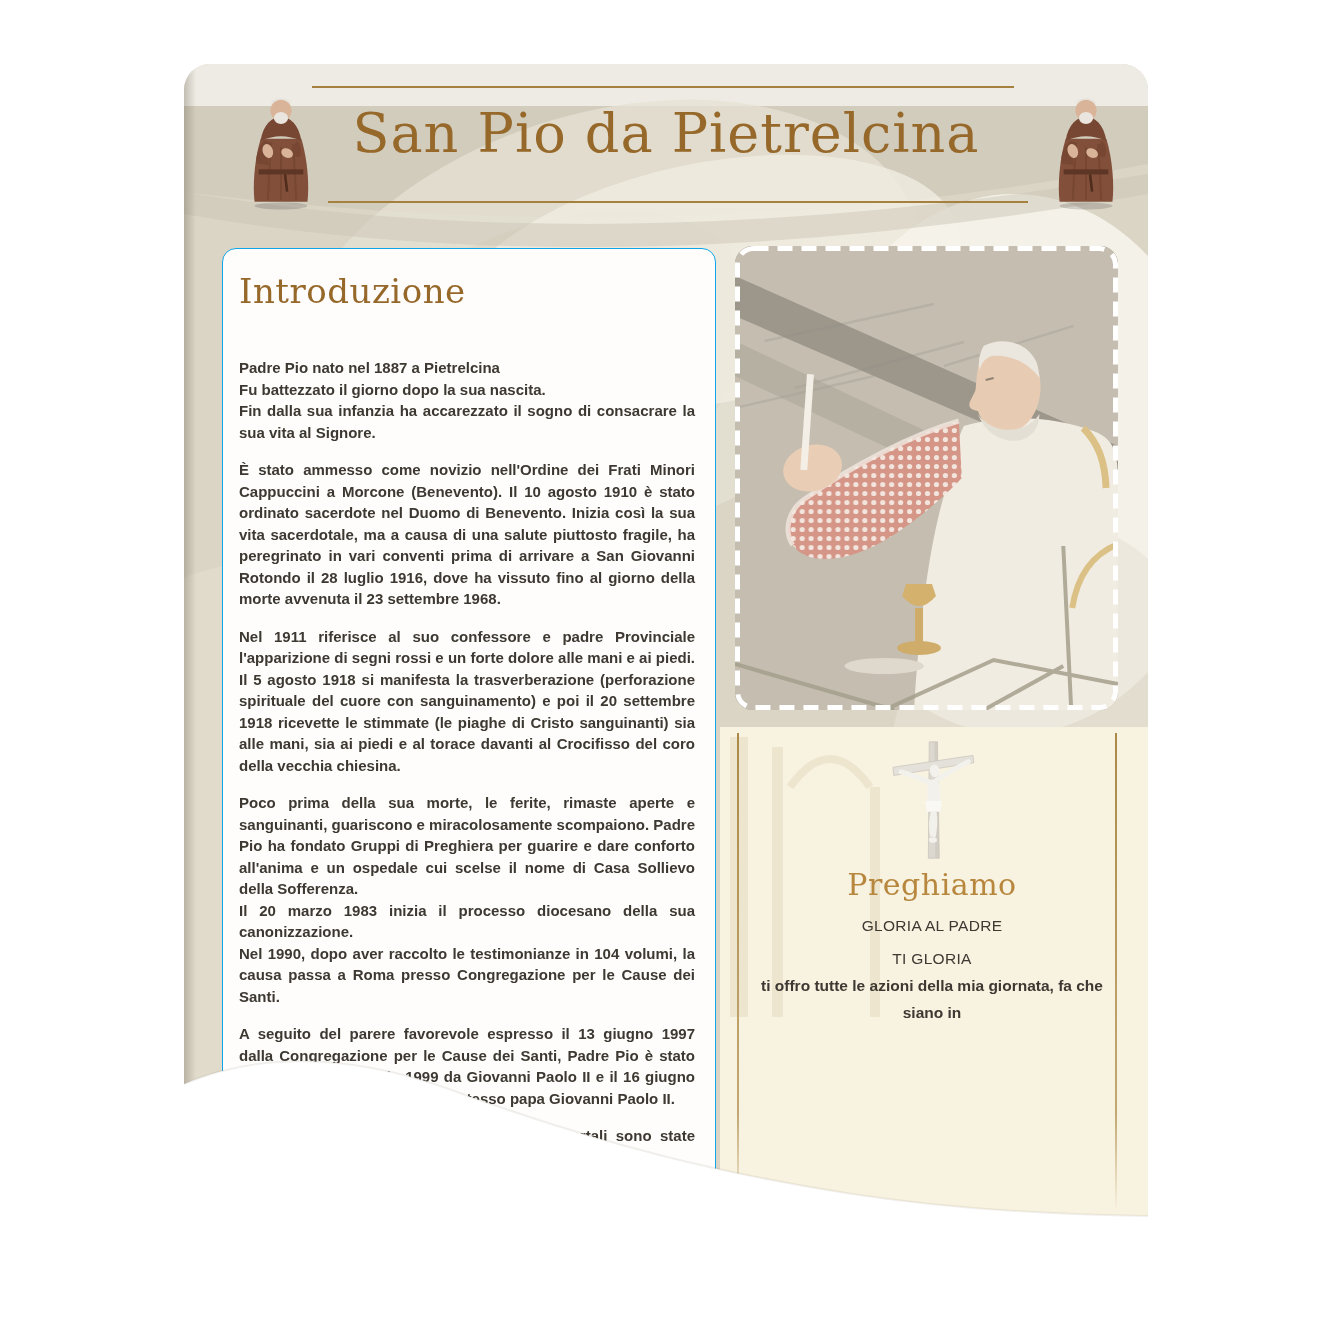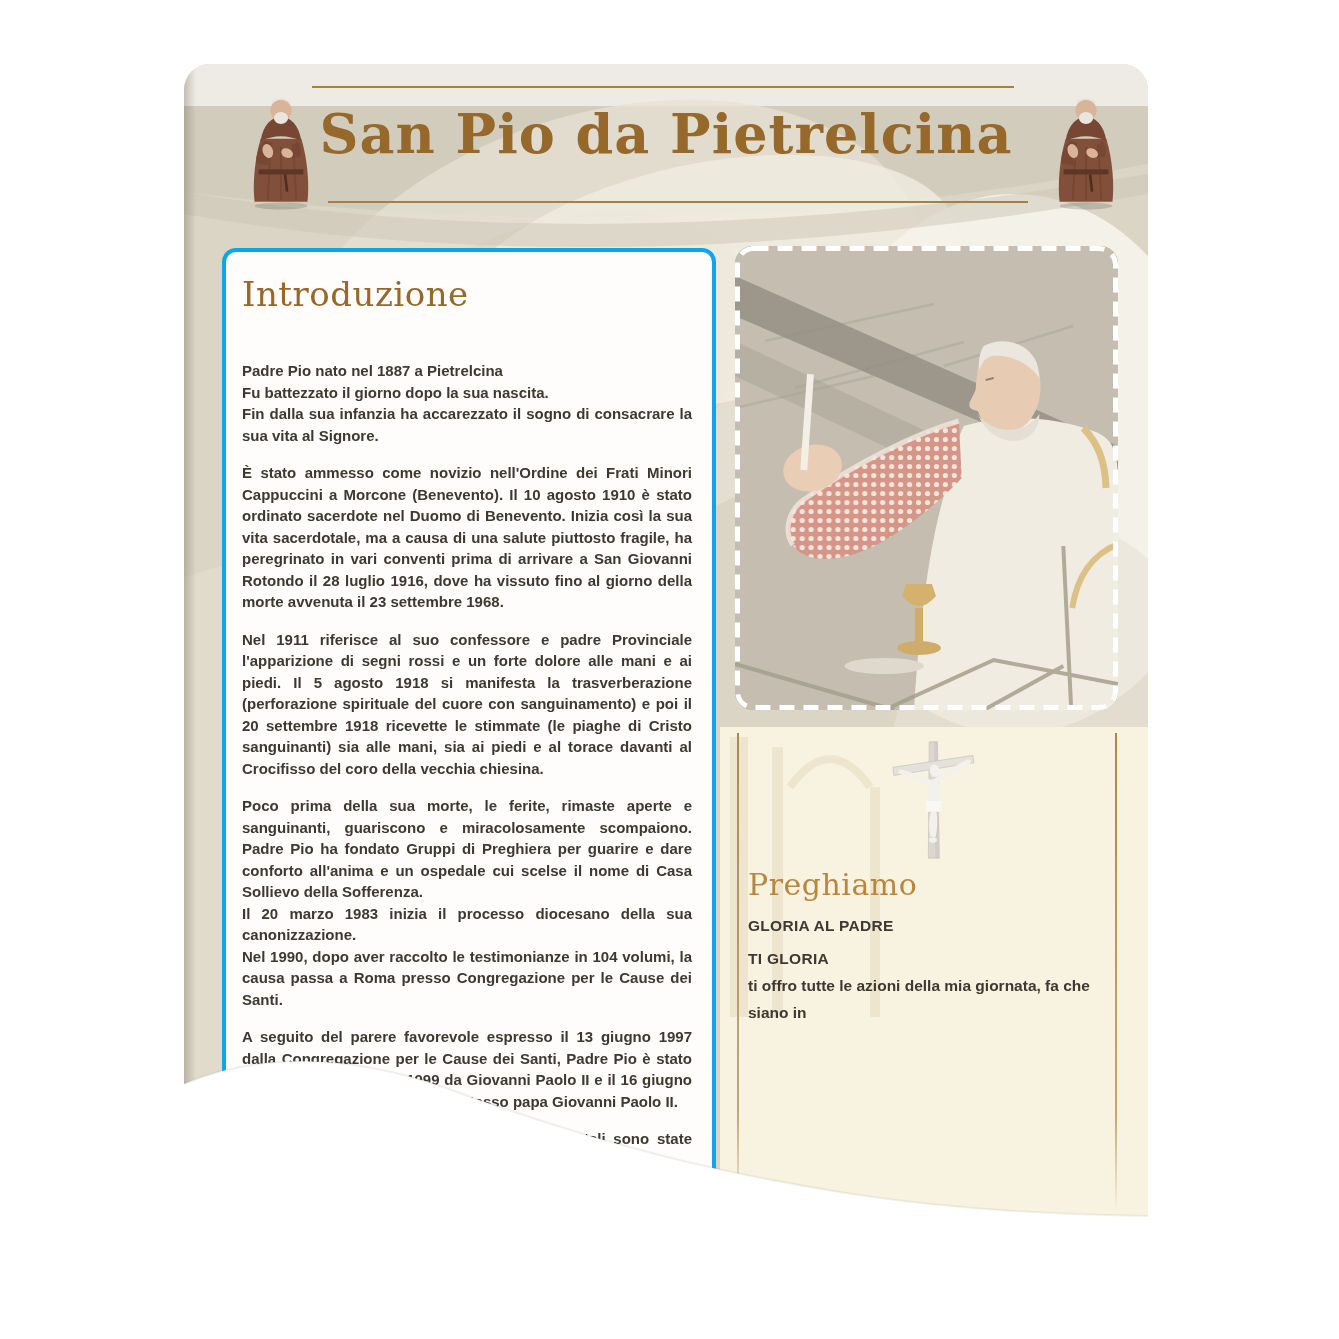--- a/index.html
+++ b/index.html
@@ -14,54 +14,54 @@
   .content{position:absolute;left:184px;top:64px;width:964px;height:1154px;
     background:var(--content-bg);border-radius:26px 26px 0 0;overflow:hidden;}
   .bg-decor{position:absolute;inset:0;z-index:0;}
   .left-shadow{position:absolute;left:0;top:0;bottom:0;width:12px;z-index:1;
     background:linear-gradient(to right,rgba(95,86,70,.30),rgba(95,86,70,0));}
 
   .rule{position:absolute;height:2px;background:var(--rule-gold);z-index:2;}
   .rule-top{left:128px;top:22px;width:702px;}
   .rule-bottom{left:144px;top:137px;width:700px;}
   .title{position:absolute;left:0;top:38px;width:100%;text-align:center;z-index:2;
-    font-family:"DejaVu Serif","Liberation Serif",serif;font-weight:700;
+    font-family:"DejaVu Serif","Liberation Serif",serif;font-weight:400;
     font-size:54px;color:var(--title-gold);letter-spacing:1px;}
 
   .statue{position:absolute;top:24px;width:82px;height:122px;z-index:2;}
   .statue-left{left:56px;}
   .statue-right{left:861px;}
   .statue svg{width:100%;height:100%;}
 
   .intro-card{position:absolute;left:38px;top:184px;width:494px;height:945px;z-index:2;
-    background:var(--card-bg);border:4px solid #0ea5e9;border-radius:14px;
+    background:var(--card-bg);border:1px solid #0ea5e9;border-radius:14px;
     padding:18px 20px 10px 16px;}
   .intro-card h2{font-family:"DejaVu Serif","Liberation Serif",serif;font-weight:500;
     font-size:34px;color:var(--title-gold);margin:4px 0 46px 0;letter-spacing:.5px;}
   .intro-card p{font-size:15px;font-weight:bold;color:var(--body-text);
     line-height:21.5px;text-align:justify;white-space:pre-line;margin:16px 0 12px 0;}
 
   .photo{position:absolute;left:551px;top:182px;width:383px;height:464px;z-index:2;
     border-radius:18px;overflow:hidden;background:#b3aca0;}
   .photo .scene{position:absolute;inset:0;width:100%;height:100%;}
   .photo .dash{position:absolute;inset:0;width:100%;height:100%;}
 
   .prayer-panel{position:absolute;left:536px;top:663px;width:428px;height:491px;z-index:2;
     background:var(--panel-bg);}
   .watermark{position:absolute;left:0;top:0;opacity:.22;}
   .gold-line{position:absolute;top:6px;width:2px;height:478px;
     background:linear-gradient(to bottom,#ab8a48,#c3a873 80%,rgba(195,168,115,0));}
   .gl-left{left:17px;}
   .gl-right{left:395px;}
-  .prayer-inner{position:absolute;left:28px;right:32px;top:0;text-align:left;}
+  .prayer-inner{position:absolute;left:28px;right:32px;top:0;text-align:center;}
   .crucifix{width:100px;height:130px;margin:8px auto 0 auto;}
   .crucifix svg{width:100%;height:100%;}
   .preghiamo{font-family:"DejaVu Serif","Liberation Serif",serif;font-weight:500;
     font-size:30px;color:var(--preghiamo-gold);margin-top:2px;letter-spacing:.5px;}
-  .prayer-inner h3{font-size:15.5px;font-weight:bold;color:var(--body-text);
+  .prayer-inner h3{font-size:15.5px;font-weight:normal;color:var(--body-text);
     margin-top:15px;letter-spacing:.3px;}
   .pline{font-size:15.5px;font-weight:bold;color:var(--body-text);line-height:30px;}
   .pline.ta{line-height:27px;}
   .glines-wrap{margin-top:4px;}
 
   .wave{position:absolute;left:0;bottom:0;width:964px;height:190px;z-index:5;pointer-events:none;}
 </style>
 </head>
 <body>
 

